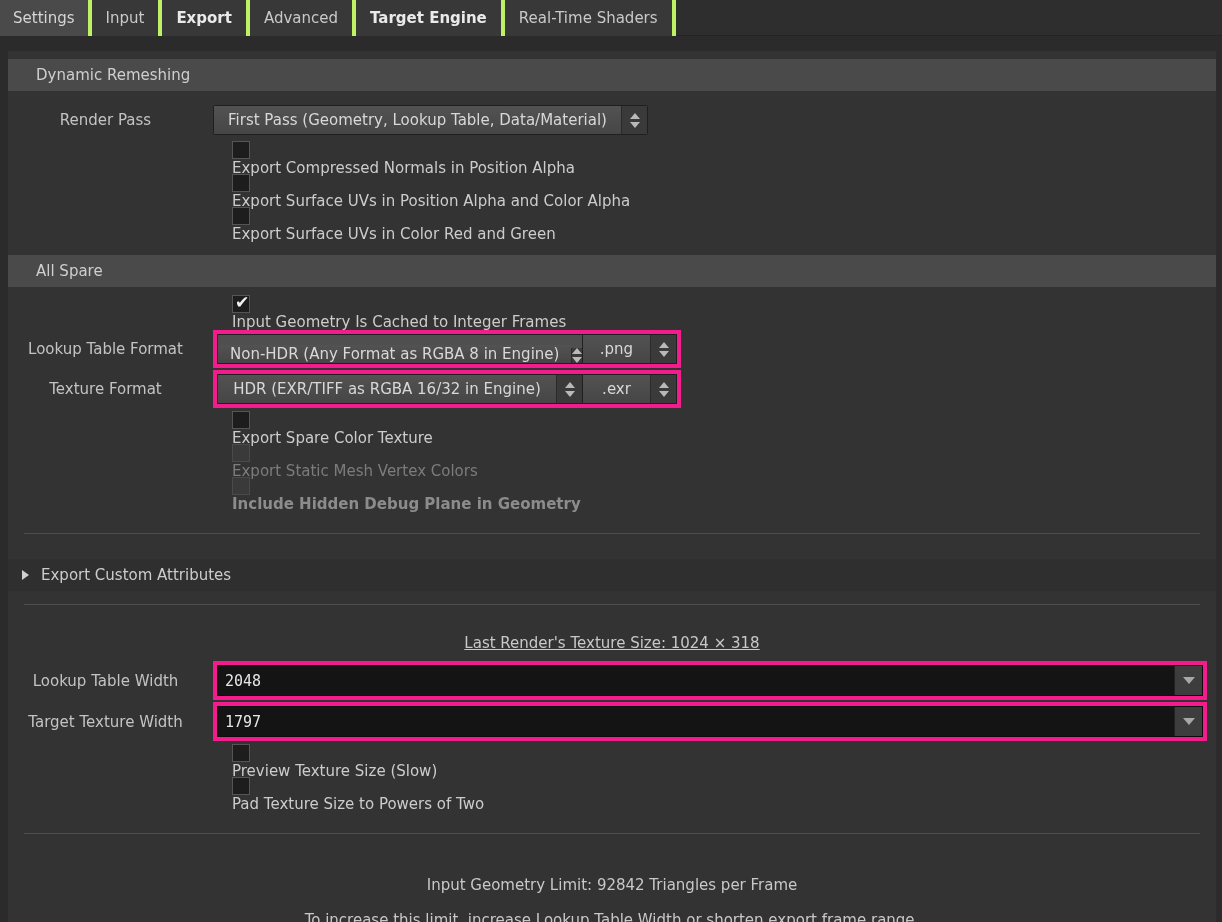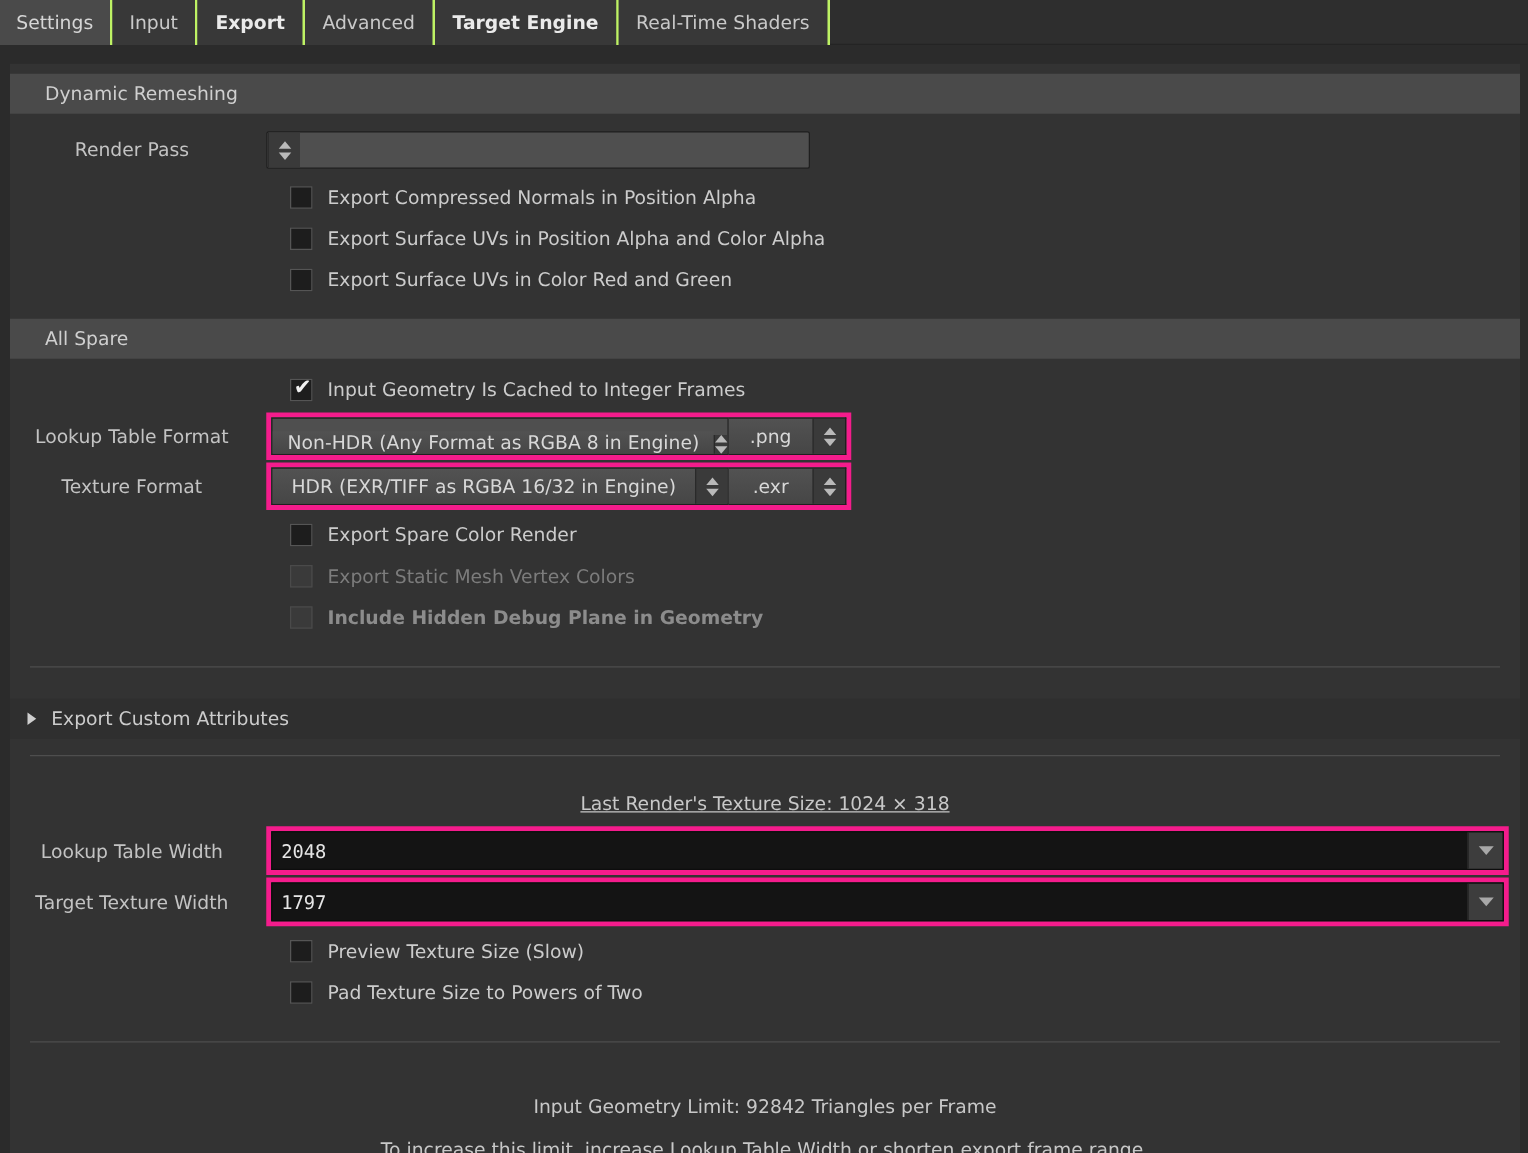--- a/index.html
+++ b/index.html
@@ -22,21 +22,21 @@
     align-items: stretch;
   }
   .tab {
     display: flex;
     align-items: center;
     justify-content: center;
     padding: 0 14px;
     font-size: 15px;
     color: #c9c9c9;
     background: #383838;
-    border-right: 2px solid #bef264;
+    border-right: 4px solid #bef264;
     white-space: nowrap;
     line-height: 1;
   }
   .tab.root {
     background: #4a4a4a;
     color: #d6d6d6;
     padding: 0 13px;
   }
   .tab.bold { font-weight: bold; color: #eaeaea; }
   .tabbar-filler {
@@ -141,23 +141,24 @@
   .sp-dn {
     width: 0; height: 0;
     border-left: 5px solid transparent;
     border-right: 5px solid transparent;
     border-top: 6px solid #b9b9b9;
   }
 
   
   .cbrow {
     display: flex;
-    align-items: center;
+    align-items: flex-start;
     height: 33px;
     padding-left: 224px;
+    flex-direction: column;
   }
   .cbox {
     width: 18px; height: 18px;
     background: #1d1d1d;
     border: 1px solid #555555;
     flex: none;
     margin-right: 12px;
     position: relative;
   }
   .cbox.dis { background: #3a3a3a; border-color: #4a4a4a; }
@@ -259,20 +260,21 @@
 <div class="panel">
   <div class="content">
 
     <div class="sec-header" style="margin-top:8px;">
       <span>Dynamic Remeshing</span>
     </div>
 
     <div class="row" style="margin-top:14px;">
       <div class="lbl">Render Pass</div>
       <div class="combo" style="width:435px;">
+        <div class="val">First Pass (Geometry, Lookup Table, Data/Material)</div>
         <div class="spin">
           <div class="sp-up"></div>
           <div class="sp-dn"></div>
         </div>
       </div>
     </div>
 
     <div class="cbrow" style="margin-top:6px;">
       <div class="cbox"></div>
       <span class="cbtext">Export Compressed Normals in Position Alpha</span>
@@ -333,21 +335,21 @@
           <div class="spin">
             <div class="sp-up"></div>
             <div class="sp-dn"></div>
           </div>
         </div>
       </div>
     </div>
 
     <div class="cbrow" style="margin-top:3px;">
       <div class="cbox"></div>
-      <span class="cbtext">Export Spare Color Render</span>
+      <span class="cbtext">Export Spare Color Texture</span>
     </div>
     <div class="cbrow">
       <div class="cbox dis"></div>
       <span class="cbtext dis">Export Static Mesh Vertex Colors</span>
     </div>
     <div class="cbrow">
       <div class="cbox dis"></div>
       <span class="cbtext disbold">Include Hidden Debug Plane in Geometry</span>
     </div>
 

